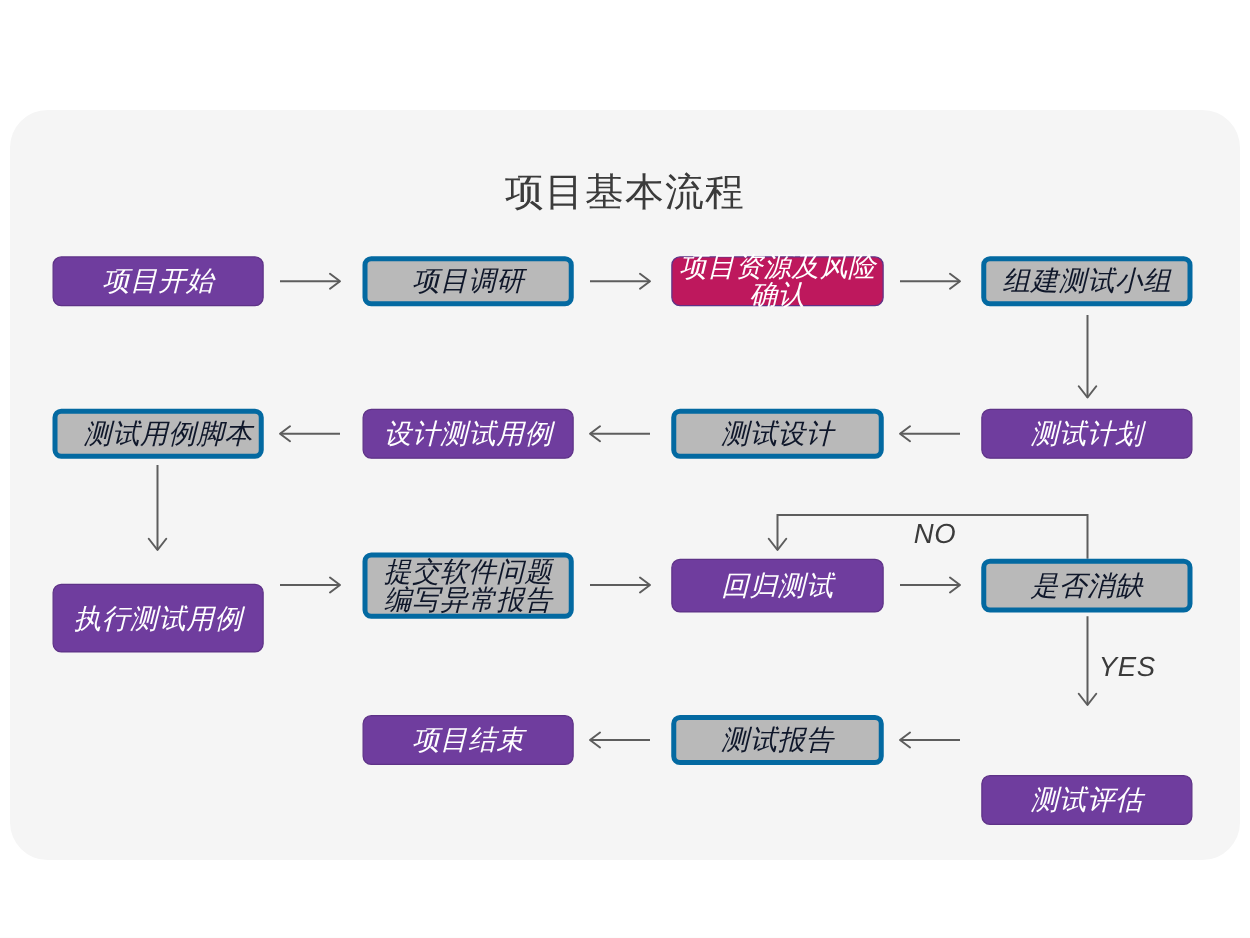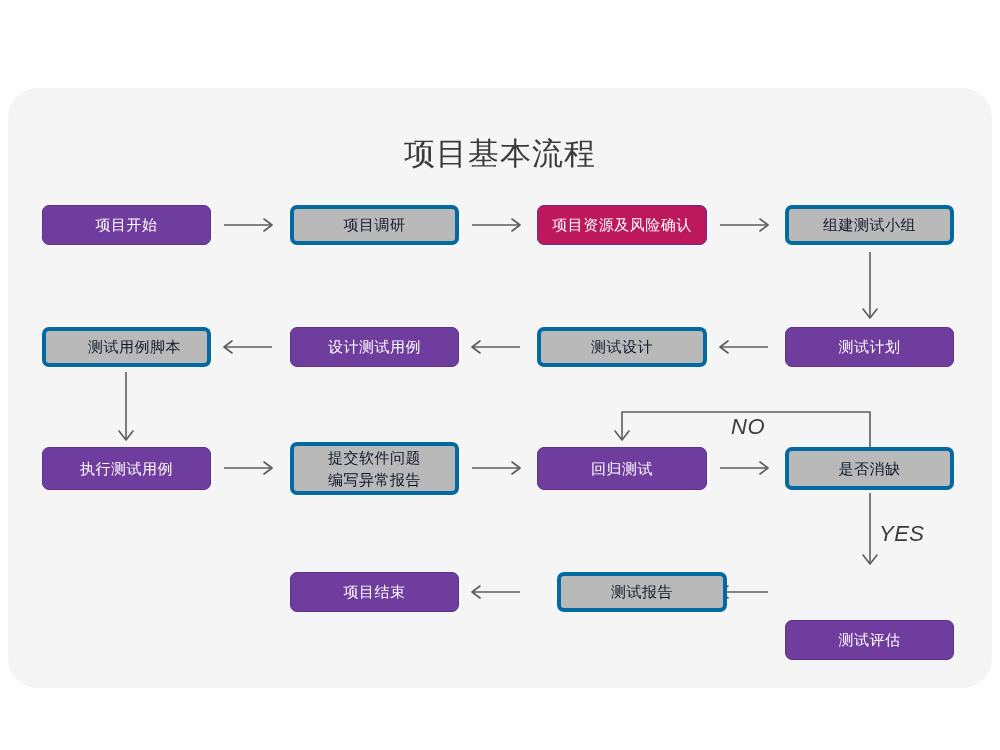--- a/index.html
+++ b/index.html
@@ -36,25 +36,26 @@
     font-family: "Liberation Sans", "DejaVu Sans", sans-serif;
   }
   .node {
     position: absolute;
     box-sizing: border-box;
     border-radius: 7px;
     display: flex;
     align-items: center;
     justify-content: center;
     text-align: center;
-    font-size: 15px;
+    font-size: 22px;
     line-height: 22px;
     letter-spacing: 0.5px;
     white-space: pre-line;
     user-select: none;
+    font-style: italic;
   }
   .node.purple {
     background: #6f3d9e;
     border: 1px solid #5e3287;
     color: #ffffff;
   }
   .node.purple-light {
     background: #be185d;
     border: 1px solid #5e3287;
     color: #ffffff;
@@ -182,32 +183,32 @@
   <div class="node gray" style="left:785px; top:205px; width:169px; height:40px;">组建测试小组</div>
 
   <div class="node gray" style="left:42px;  top:327px; width:169px; height:40px;padding-left:16px;">测试用例脚本</div>
 
   <div class="node purple" style="left:290px; top:327px; width:169px; height:40px;">设计测试用例</div>
 
   <div class="node gray" style="left:537px; top:327px; width:170px; height:40px;">测试设计</div>
 
   <div class="node purple" style="left:785px; top:327px; width:169px; height:40px;">测试计划</div>
 
-  <div class="node purple" style="left:42px;  top:447px; width:169px; height:43px;">执行测试用例</div>
+  <div class="node purple" style="left:42px;  top:467px; width:169px; height:55px;">执行测试用例</div>
 
   <div class="node gray" style="left:290px; top:442px; width:169px; height:53px;">提交软件问题
 编写异常报告</div>
 
   <div class="node purple" style="left:537px; top:447px; width:170px; height:43px;">回归测试</div>
 
   <div class="node gray" style="left:785px; top:447px; width:169px; height:43px;">是否消缺</div>
 
   <div class="node purple" style="left:290px; top:572px; width:169px; height:40px;">项目结束</div>
 
-  <div class="node gray" style="left:537px; top:572px; width:170px; height:40px;margin-left:20px;">测试报告</div>
+  <div class="node gray" style="left:537px; top:572px; width:170px; height:40px;">测试报告</div>
 
   <div class="node purple" style="left:785px; top:572px; width:169px; height:40px;margin-top:48px;">测试评估</div>
 
   <div class="edge-label" style="left:731px; top:414px;">NO</div>
 
   <div class="edge-label" style="left:879px; top:521px;">YES</div>
 
 </div>
 
 </body></html>

